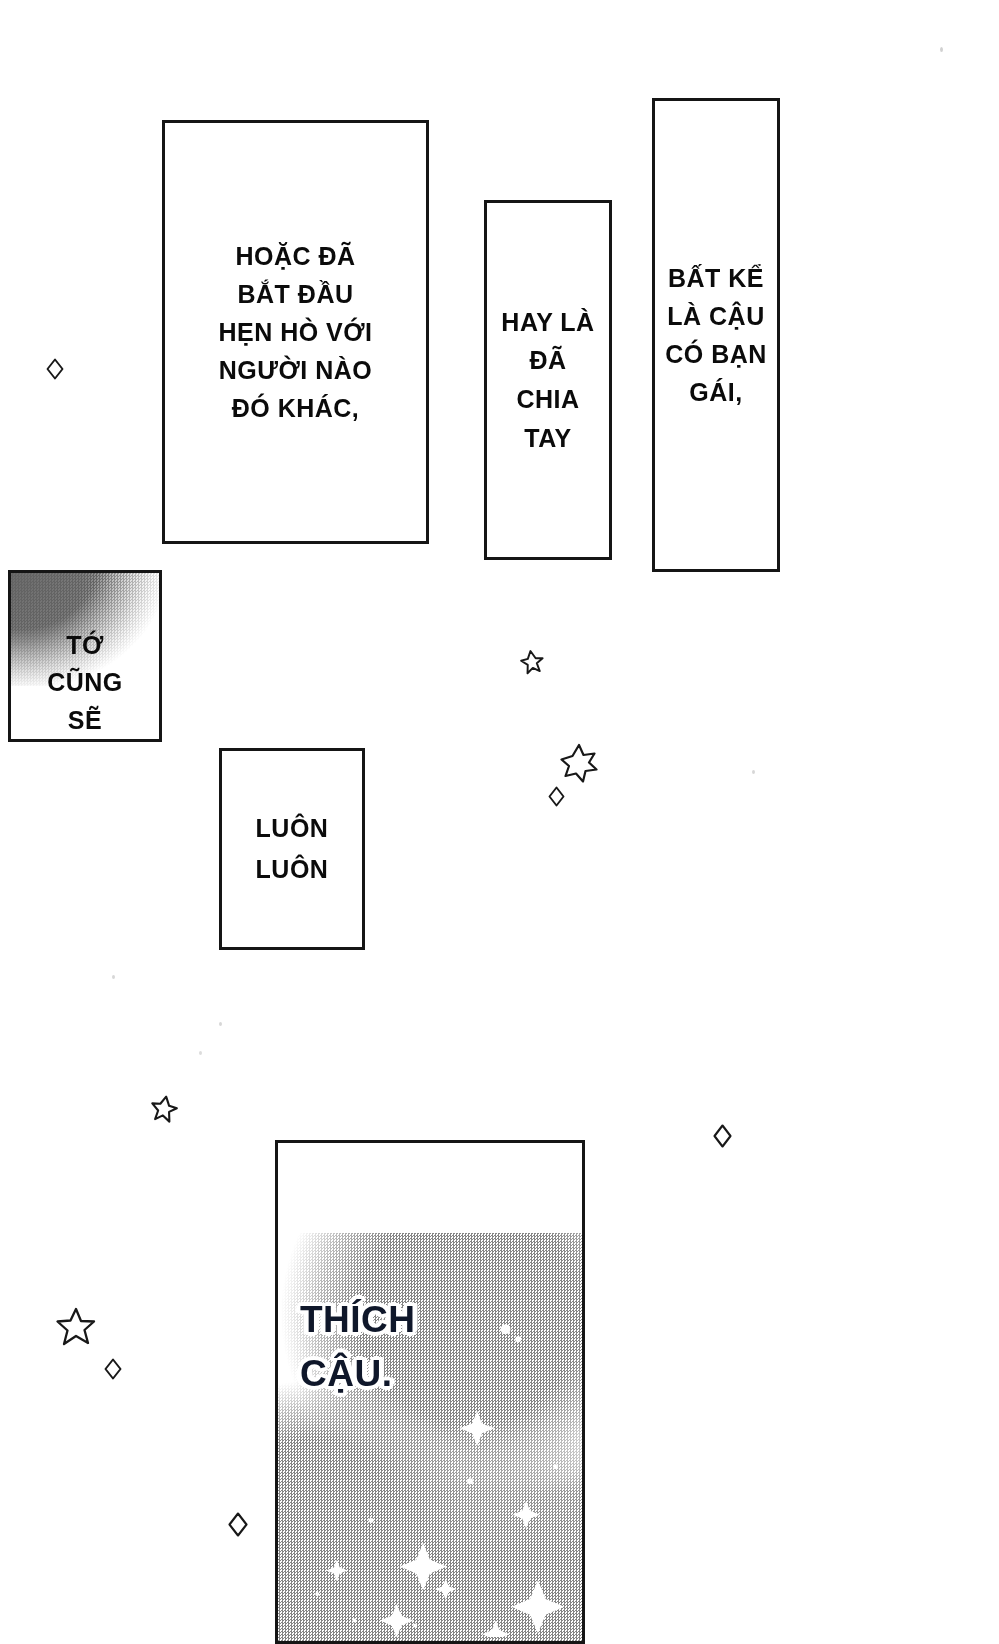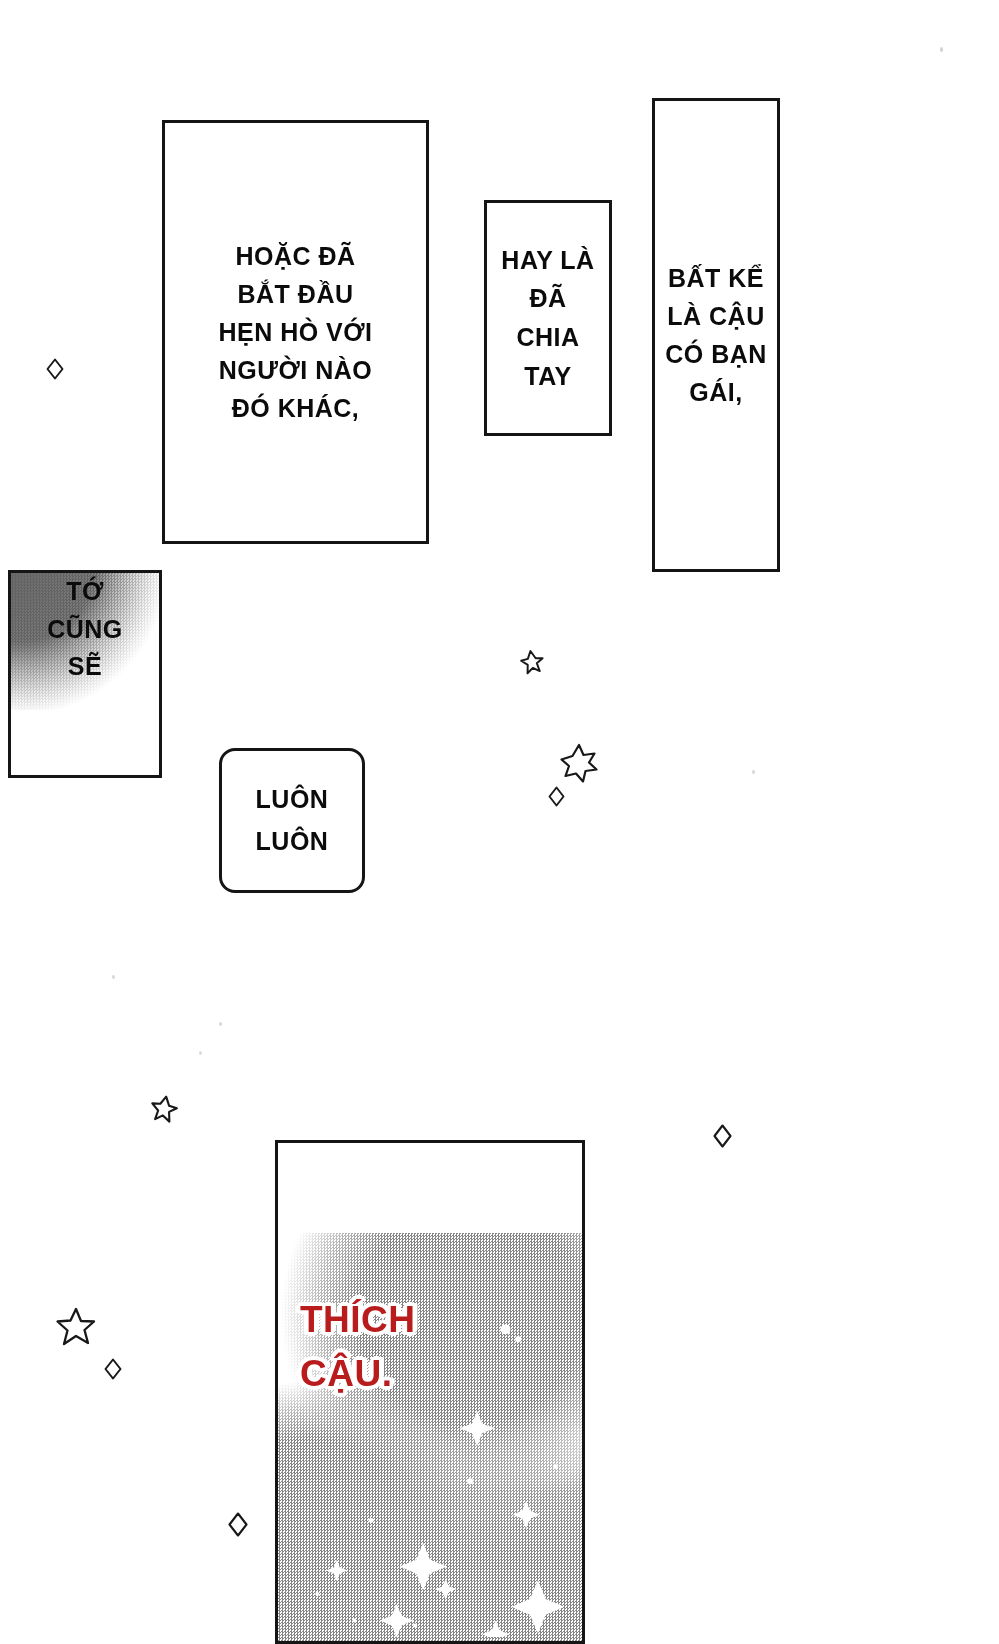--- a/index.html
+++ b/index.html
@@ -44,36 +44,36 @@
   
   #panel-hoac-da {
     left: 162px;  top: 120px;
     width: 267px; height: 424px;
   }
   #panel-hoac-da .panel-text { font-size: 25px; line-height: 1.52; }
 
   
   #panel-hay-la {
     left: 484px; top: 200px;
-    width: 128px; height: 236px;
+    width: 128px; height: 360px;
   }
   #panel-hay-la .panel-text { font-size: 25px; line-height: 1.55; }
 
   
   #panel-bat-ke {
     left: 652px; top: 98px;
     width: 128px; height: 474px;
   }
   #panel-bat-ke .panel-text { font-size: 25px; line-height: 1.52; }
 
   
   #panel-to-cung-se {
     left: 8px; top: 570px;
-    width: 154px; height: 208px;
-    align-items: flex-start;
+    width: 154px; height: 172px;
+    align-items: flex-end;
   }
   #panel-to-cung-se .panel-text { font-size: 25px; line-height: 1.5; }
   .tone-corner {
     position: absolute;
     z-index: 1;
     left: 0; top: 0;
     width: 100%; height: 68%;
     background-image:
       radial-gradient(circle at 0% 0%, rgba(40,40,40,0.95) 0%, rgba(40,40,40,0.85) 38%,
                       rgba(40,40,40,0.42) 62%, rgba(40,40,40,0.0) 84%),
@@ -82,21 +82,21 @@
     -webkit-mask-image: radial-gradient(115% 130% at 6% -10%,
                  rgba(0,0,0,1) 0%, rgba(0,0,0,1) 46%, rgba(0,0,0,0.55) 66%, rgba(0,0,0,0) 88%);
     mask-image: radial-gradient(115% 130% at 6% -10%,
                  rgba(0,0,0,1) 0%, rgba(0,0,0,1) 46%, rgba(0,0,0,0.55) 66%, rgba(0,0,0,0) 88%);
     opacity: 0.72;
   }
 
   
   #panel-luon-luon {
     left: 219px; top: 748px;
-    width: 146px; height: 145px; border-radius: 16px;
+    width: 146px; height: 202px;
   }
   #panel-luon-luon .panel-text { font-size: 25px; line-height: 1.65; }
 
   
   #panel-thich-cau {
     left: 275px; top: 1140px;
     width: 310px; height: 504px;
     align-items: flex-start;
     justify-content: flex-start;
   }
@@ -124,21 +124,21 @@
   }
   .bokeh-sparks { position: absolute; inset: 0; z-index: 2; pointer-events: none; }
   #panel-thich-cau .panel-text {
     position: absolute;
     z-index: 4;
     left: 22px; top: 150px;
     width: 210px;
     text-align: left;
     font-size: 37px;
     line-height: 1.45;
-    color: #b91c1c;
+    color: #0f172a;
     text-shadow:
       -3px -3px 0 #fff,  3px -3px 0 #fff,
       -3px  3px 0 #fff,  3px  3px 0 #fff,
       -4px  0   0 #fff,  4px  0   0 #fff,
        0   -4px 0 #fff,  0    4px 0 #fff,
       -5px  2px 0 #fff,  5px -2px 0 #fff;
   }
 
   
   .deco { position: absolute; z-index: 5; }

